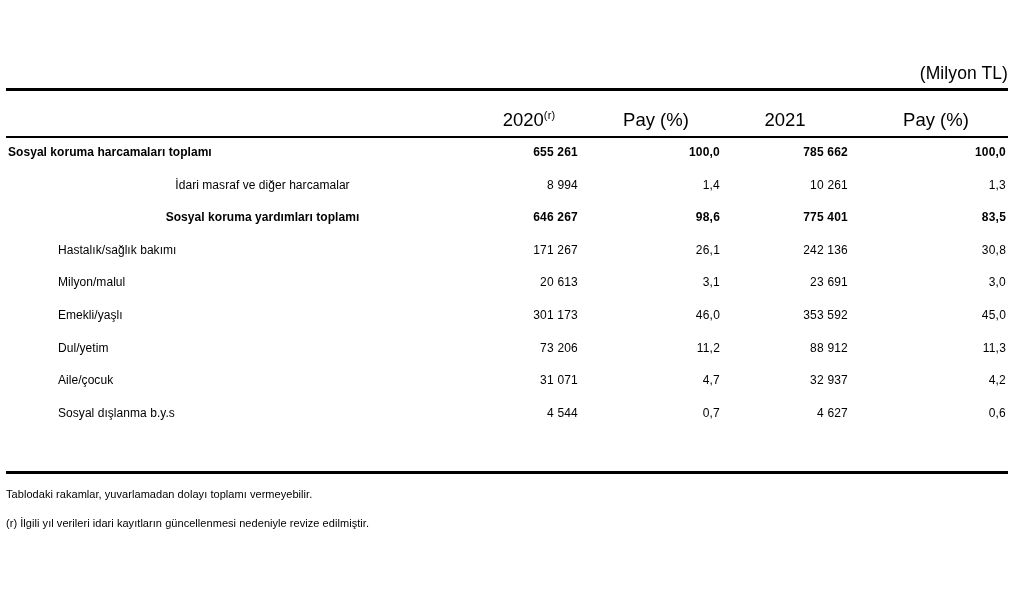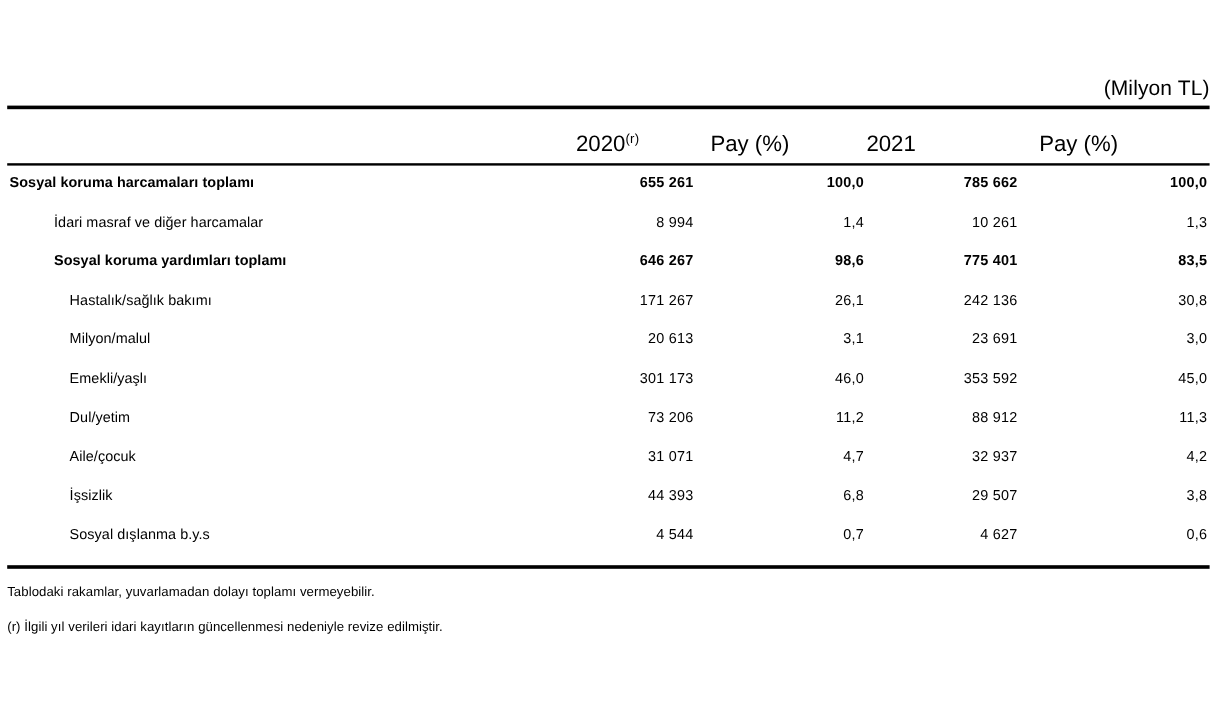--- a/index.html
+++ b/index.html
@@ -70,21 +70,21 @@
     line-height: 32.6px;
     height: 32.6px;
     vertical-align: middle;
     white-space: nowrap;
   }
 
   .tbl thead th {
     font-size: 18.5px;
     line-height: 32px;
     height: 32px;
-    text-align: left;
+    text-align: center;
     padding-right: 2px;
   }
   .tbl thead th.h-label { text-align: left; }
   .tbl thead th.h-v1 { padding-right: 14px; }
   .tbl thead th.h-v2 { padding-right: 18px; }
 
   .sup {
     font-size: 11px;
     vertical-align: super;
     line-height: 0;
@@ -99,21 +99,21 @@
   }
   .tbl td.num {
     text-align: right;
     padding-right: 2px;
     letter-spacing: 0.2px;
   }
   .tbl td.v1 { padding-right: 14px; }
   .tbl td.v2 { padding-right: 18px; }
 
   
-  tr[data-level="1"] td.lbl { padding-left: 45px; }
+  tr[data-level="1"] td.lbl { padding-left: 45px; text-align: center; }
   tr[data-level="2"] td.lbl { padding-left: 58px; }
 
   
   tr[data-bold="true"] td { font-weight: bold; }
 
   
   .notes {
     position: absolute;
     left: 6px;
     top: 480px;
@@ -205,27 +205,20 @@
           <td class="num">11,3</td>
         </tr>
         <tr data-level="2" data-bold="false">
           <td class="lbl">Aile/çocuk</td>
           <td class="num v1">31 071</td>
           <td class="num">4,7</td>
           <td class="num v2">32 937</td>
           <td class="num">4,2</td>
         </tr>
         <tr data-level="2" data-bold="false">
-          <td class="lbl">İşsizlik</td>
-          <td class="num v1">44 393</td>
-          <td class="num">6,8</td>
-          <td class="num v2">29 507</td>
-          <td class="num">3,8</td>
-        </tr>
-        <tr data-level="2" data-bold="false">
           <td class="lbl">Sosyal dışlanma b.y.s</td>
           <td class="num v1">4 544</td>
           <td class="num">0,7</td>
           <td class="num v2">4 627</td>
           <td class="num">0,6</td>
         </tr>
       </tbody>
   </table>
 
   <div class="notes">

